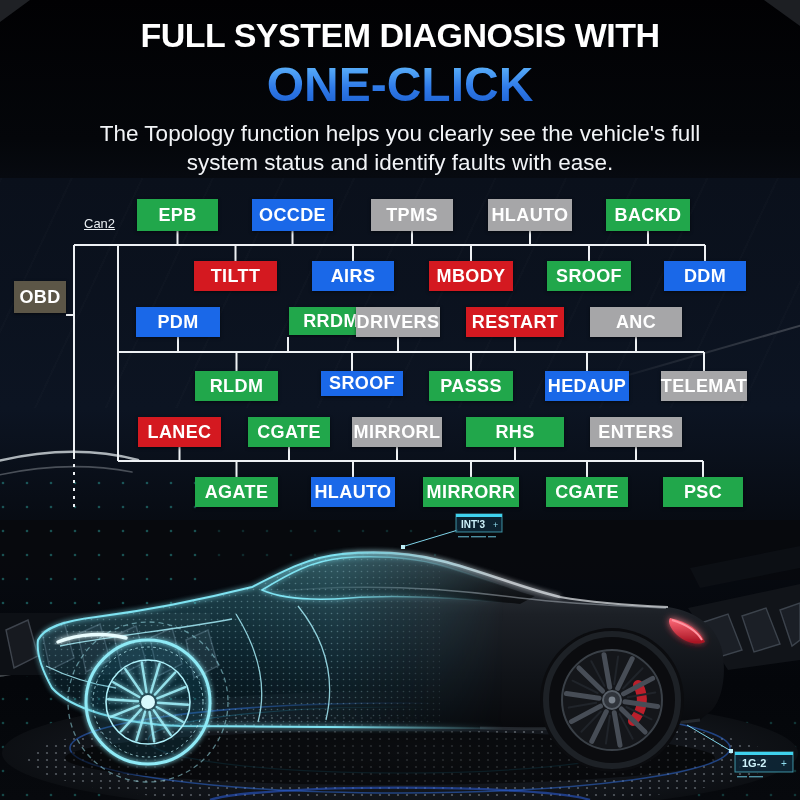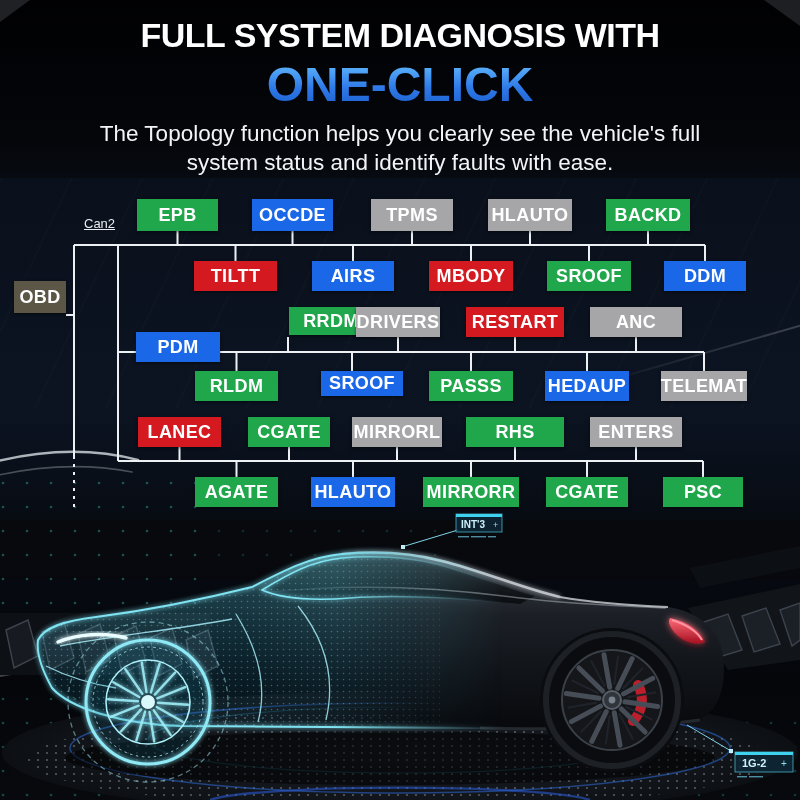--- a/index.html
+++ b/index.html
@@ -304,21 +304,21 @@
   <div class="tnode" style="left: 137px; top: 199px; width: 81px; height: 32px; background: rgb(33, 167, 75);">EPB</div>
       <div class="tnode" style="left: 252px; top: 199px; width: 81px; height: 32px; background: rgb(26, 104, 232);">OCCDE</div>
       <div class="tnode" style="left: 371px; top: 199px; width: 82px; height: 32px; background: rgb(166, 166, 168);">TPMS</div>
       <div class="tnode" style="left: 488px; top: 199px; width: 84px; height: 32px; background: rgb(166, 166, 168);">HLAUTO</div>
       <div class="tnode" style="left: 606px; top: 199px; width: 84px; height: 32px; background: rgb(33, 167, 75);">BACKD</div>
       <div class="tnode" style="left: 194px; top: 261px; width: 83px; height: 30px; background: rgb(212, 25, 32);">TILTT</div>
       <div class="tnode" style="left: 312px; top: 261px; width: 82px; height: 30px; background: rgb(26, 104, 232);">AIRS</div>
       <div class="tnode" style="left: 429px; top: 261px; width: 84px; height: 30px; background: rgb(212, 25, 32);">MBODY</div>
       <div class="tnode" style="left: 547px; top: 261px; width: 84px; height: 30px; background: rgb(33, 167, 75);">SROOF</div>
       <div class="tnode" style="left: 664px; top: 261px; width: 82px; height: 30px; background: rgb(26, 104, 232);">DDM</div>
-      <div class="tnode" style="left: 136px; top: 307px; width: 84px; height: 30px; background: rgb(26, 104, 232); margin-top: 25px;">PDM</div>
+      <div class="tnode" style="left: 136px; top: 307px; width: 84px; height: 30px; background: rgb(26, 104, 232);">PDM</div>
       <div class="tnode" style="left: 246px; top: 307px; width: 84px; height: 28px; background: rgb(33, 167, 75); margin-left: 43px;">RRDM</div>
       <div class="tnode" style="left: 356px; top: 307px; width: 84px; height: 30px; background: rgb(166, 166, 168);">DRIVERS</div>
       <div class="tnode" style="left: 466px; top: 307px; width: 98px; height: 30px; background: rgb(212, 25, 32);">RESTART</div>
       <div class="tnode" style="left: 590px; top: 307px; width: 92px; height: 30px; background: rgb(166, 166, 168);">ANC</div>
       <div class="tnode" style="left: 195px; top: 371px; width: 83px; height: 30px; background: rgb(33, 167, 75);">RLDM</div>
       <div class="tnode" style="left: 321px; top: 371px; width: 82px; height: 25px; background: rgb(26, 104, 232);">SROOF</div>
       <div class="tnode" style="left: 429px; top: 371px; width: 84px; height: 30px; background: rgb(33, 167, 75);">PASSS</div>
       <div class="tnode" style="left: 545px; top: 371px; width: 84px; height: 30px; background: rgb(26, 104, 232);">HEDAUP</div>
       <div class="tnode" style="left: 661px; top: 371px; width: 86px; height: 30px; background: rgb(166, 166, 168);">TELEMAT</div>
       <div class="tnode" style="left: 138px; top: 417px; width: 83px; height: 30px; background: rgb(212, 25, 32);">LANEC</div>

